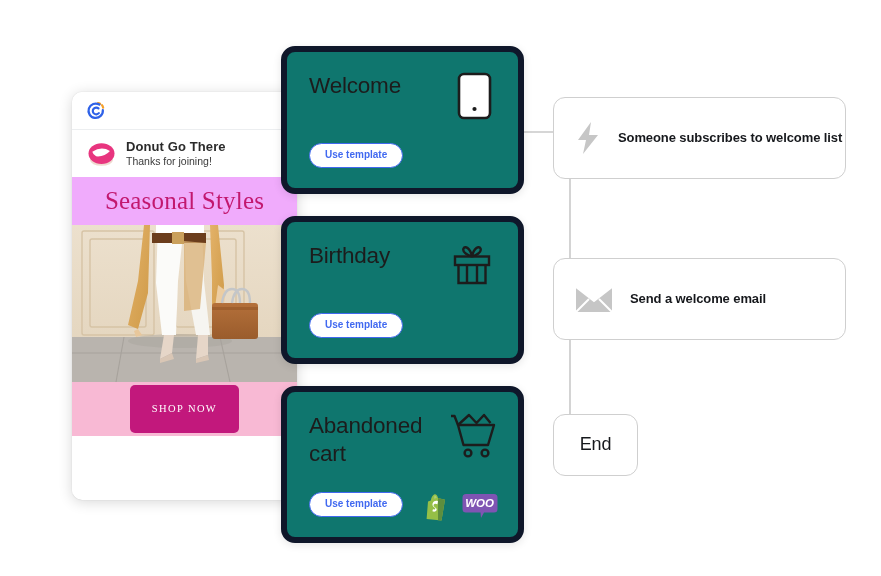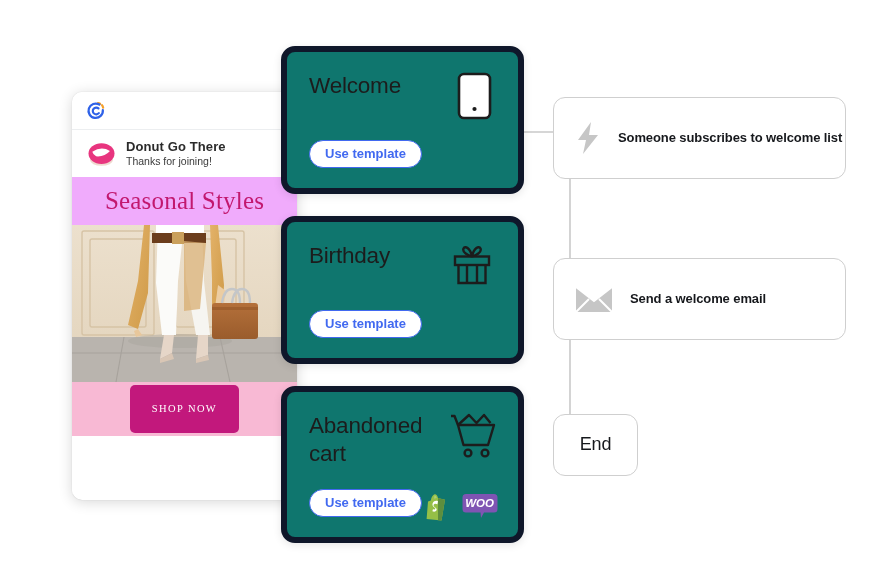--- a/index.html
+++ b/index.html
@@ -132,21 +132,21 @@
     top: 19px;
   }
   .use-template {
     position: absolute;
     left: 22px;
     bottom: 20px;
     border: 1.3px solid #4169f0;
     color: #4169f0;
     background: #ffffff;
     border-radius: 999px;
-    font-size: 13px;
+    font-size: 10px;
     font-weight: 600;
     padding: 6px 15px 7px;
     cursor: pointer;
     line-height: 1;
     font-family: "Liberation Sans", sans-serif;
   }
   .store-badges {
     position: absolute;
     right: 20px;
     bottom: 16px;

